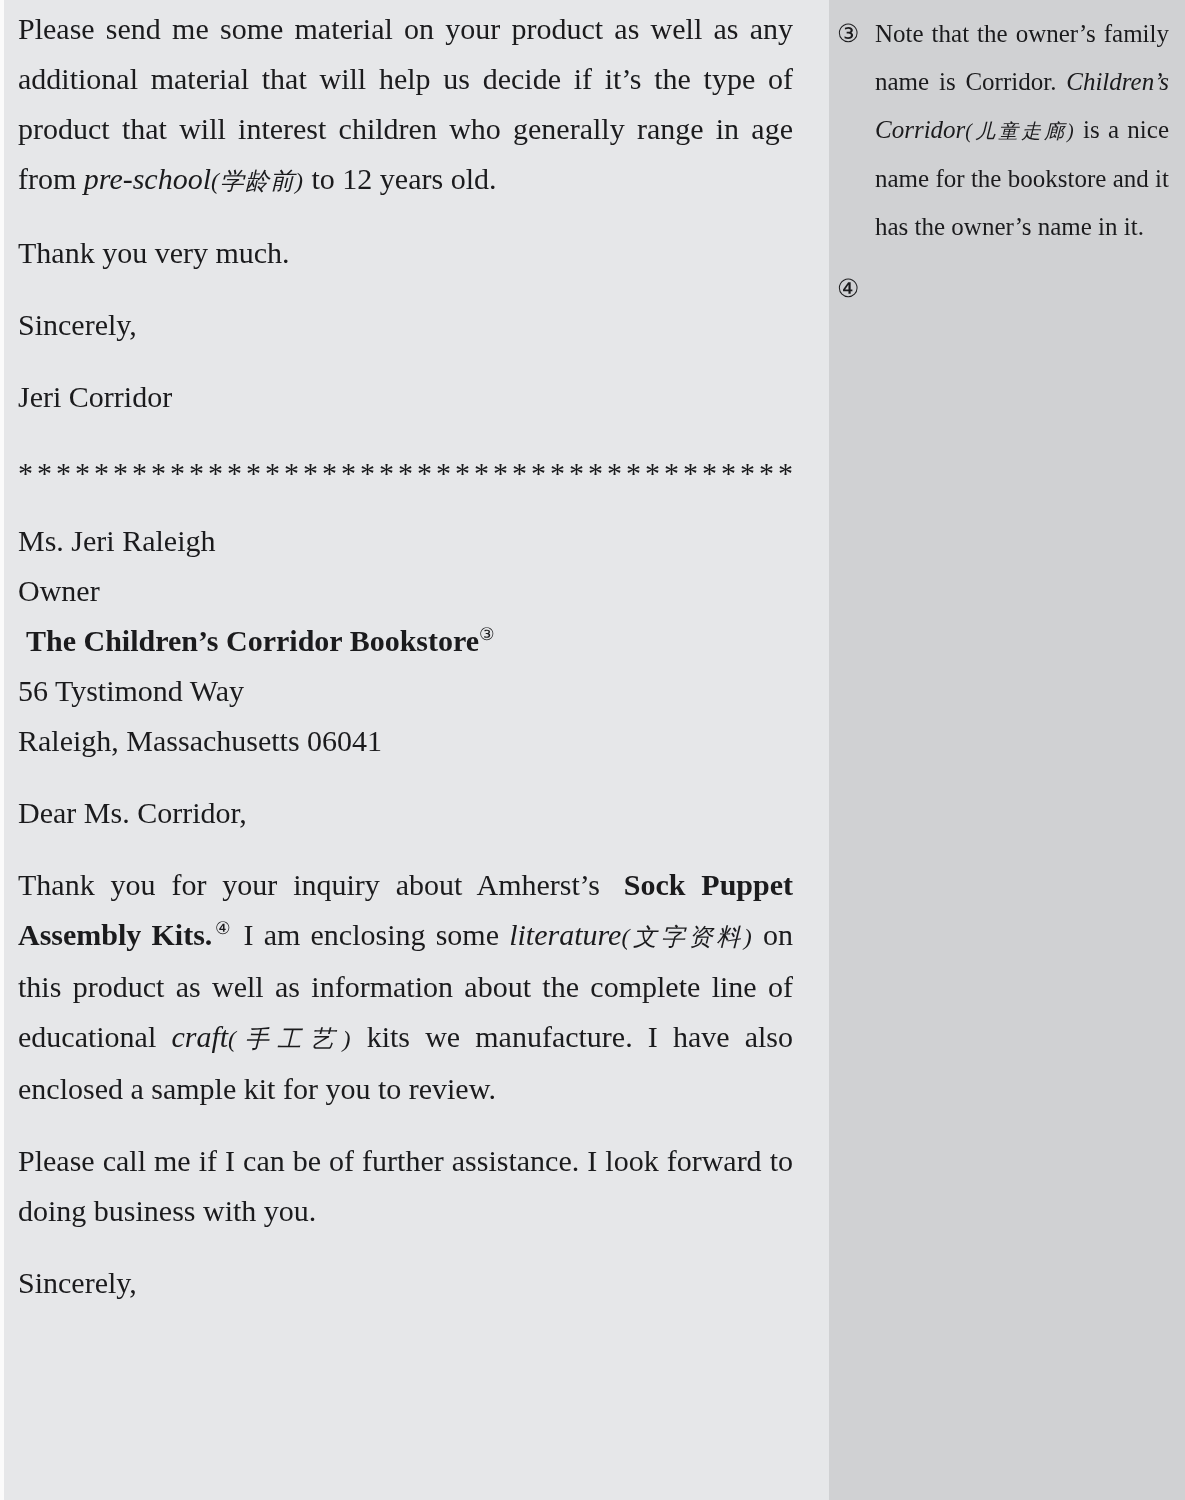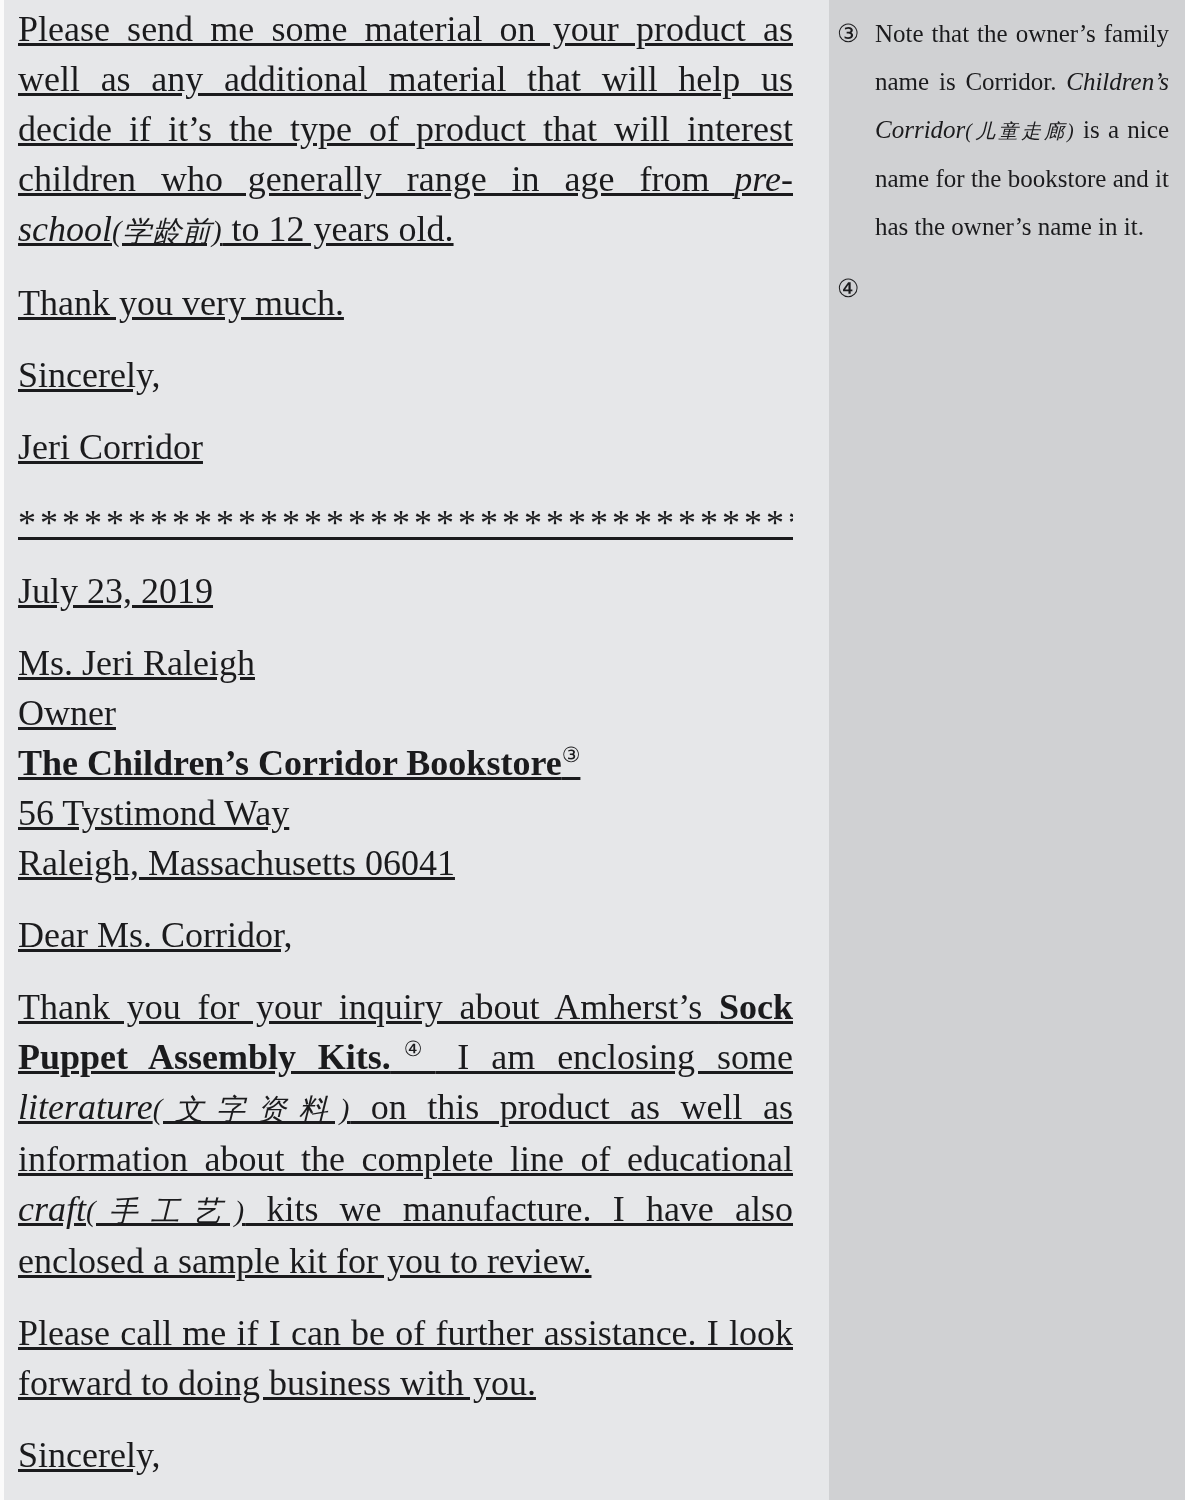--- a/index.html
+++ b/index.html
@@ -15,30 +15,29 @@
     height: 1500px;
     display: flex;
     padding-left: 4px;
     background: #fbfbfb;
     overflow: hidden;
   }
   .main {
     width: 825px;
     background: #e6e7e9;
     padding: 4px 36px 0 14px;
-    font-size: 36px;
+    font-size: 30px;
     line-height: 50px;
     overflow: hidden;
-    text-decoration: underline;
   }
   .main p { margin: 0 0 22px 0; }
   .j { text-align: justify; }
   .addr p { margin: 0; }
   .addr { margin: 0 0 22px 0; }
-  .bold { font-weight: bold; }
+  .bold { font-weight: bold; margin-left: 8px; }
   em { font-style: italic; }
   .zh {
     font-size: 0.8em;
     font-style: italic;
     letter-spacing: 1px;
   }
   sup.ref {
     font-size: 0.58em;
     line-height: 0;
     vertical-align: super;
@@ -82,21 +81,20 @@
     <p class="j"><span>Please send me some material on your product as well as any additional material that will help us decide if it’s the type of product that will interest children who generally range in age from </span><em>pre-school</em><span class="zh">(学龄前)</span><span> to 12 years old.</span></p>
 
     <p>Thank you very much.</p>
 
     <p>Sincerely,</p>
 
     <p>Jeri Corridor</p>
 
     <p class="asterisks">*******************************************</p>
 
-    <p>July 23, 2019</p>
 
     <div class="addr">
       <p>Ms. Jeri Raleigh</p>
       <p>Owner</p>
       <p><span class="bold">The Children’s Corridor Bookstore</span><sup class="ref">③</sup></p>
       <p>56 Tystimond Way</p>
       <p>Raleigh, Massachusetts 06041</p>
     </div>
 
     <p>Dear Ms. Corridor,</p>

